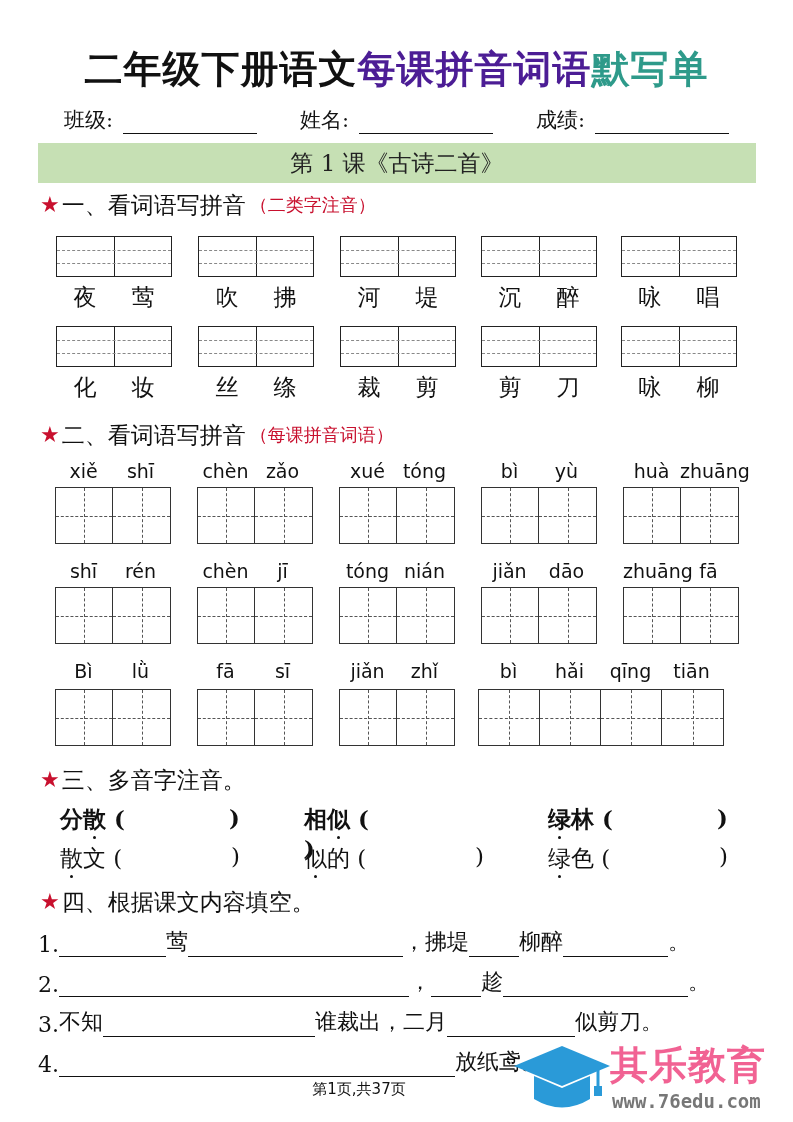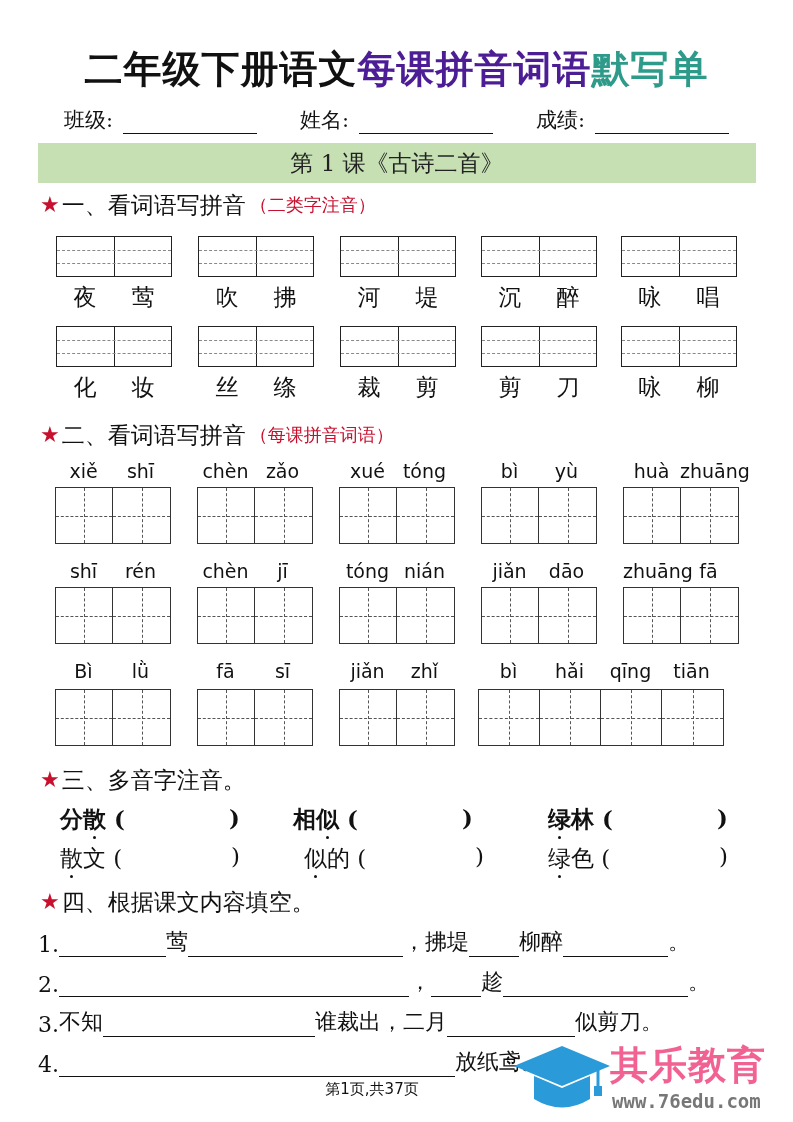--- a/index.html
+++ b/index.html
@@ -42,21 +42,21 @@
   
   .poly-row { position: absolute; left: 60px; width: 680px; height: 34px; font-size: 23px; }
   .poly-item { position: absolute; top: 0; width: 180px; display: flex; justify-content: space-between; }
   .dot-char { position: relative; display: inline-block; }
   .dot-char::after { content: ""; position: absolute; left: 50%; bottom: -4px; width: 3px; height: 3px; margin-left: -1.5px; border-radius: 50%; background: #111; }
 
   
   .fill-row { position: absolute; left: 38px; height: 32px; font-size: 22px; display: flex; align-items: flex-end; white-space: nowrap; }
   .blank { display: inline-block; border-bottom: 1.5px solid #111; height: 24px; }
 
-  .footer { position: absolute; top: 1080px; left: 17px; width: 710px; text-align: center; font-size: 15px;
+  .footer { position: absolute; top: 1080px; left: 4px; width: 710px; text-align: center; font-size: 15px;
             font-family: "DejaVu Sans", "Liberation Sans", sans-serif; }
 
   .wm-cap { position: absolute; left: 512px; top: 1044px; }
   .wm-text { position: absolute; left: 610px; top: 1040px; font-size: 38px; font-weight: bold; color: #f0558a;
              font-family: "DejaVu Sans", "Liberation Sans", sans-serif; letter-spacing: 1px; opacity: 0.92; }
   .wm-url { position: absolute; left: 612px; top: 1090px; font-size: 19px; font-weight: bold; color: #777;
             font-family: "DejaVu Sans Mono", "Liberation Mono", monospace; }
 </style>
 </head>
 <body>
@@ -398,21 +398,21 @@
   <span class="star">★</span>
   <span>三、多音字注音。</span>
 </div>
 <div id="s3">
     <div class="poly-row" style="top: 804px; font-weight: bold;">
       <div class="poly-item" style="left: 0px;">
         <span><span>分</span><span class="dot-char">散</span><span></span> <span>(</span></span>
         <span style="flex: 1 1 0%;"></span>
         <span>)</span>
       </div>
-      <div class="poly-item" style="left: 233px;">
+      <div class="poly-item" style="left: 244px; flex-direction: column;">
         <span><span>相</span><span class="dot-char">似</span><span></span> <span>(</span></span>
         <span style="flex: 1 1 0%;"></span>
         <span>)</span>
       </div>
       <div class="poly-item" style="left: 488px; gap: 43px;">
         <span><span></span><span class="dot-char">绿</span><span>林</span> <span>(</span></span>
         <span style="flex: 1 1 0%;"></span>
         <span>)</span>
       </div>
     </div>

